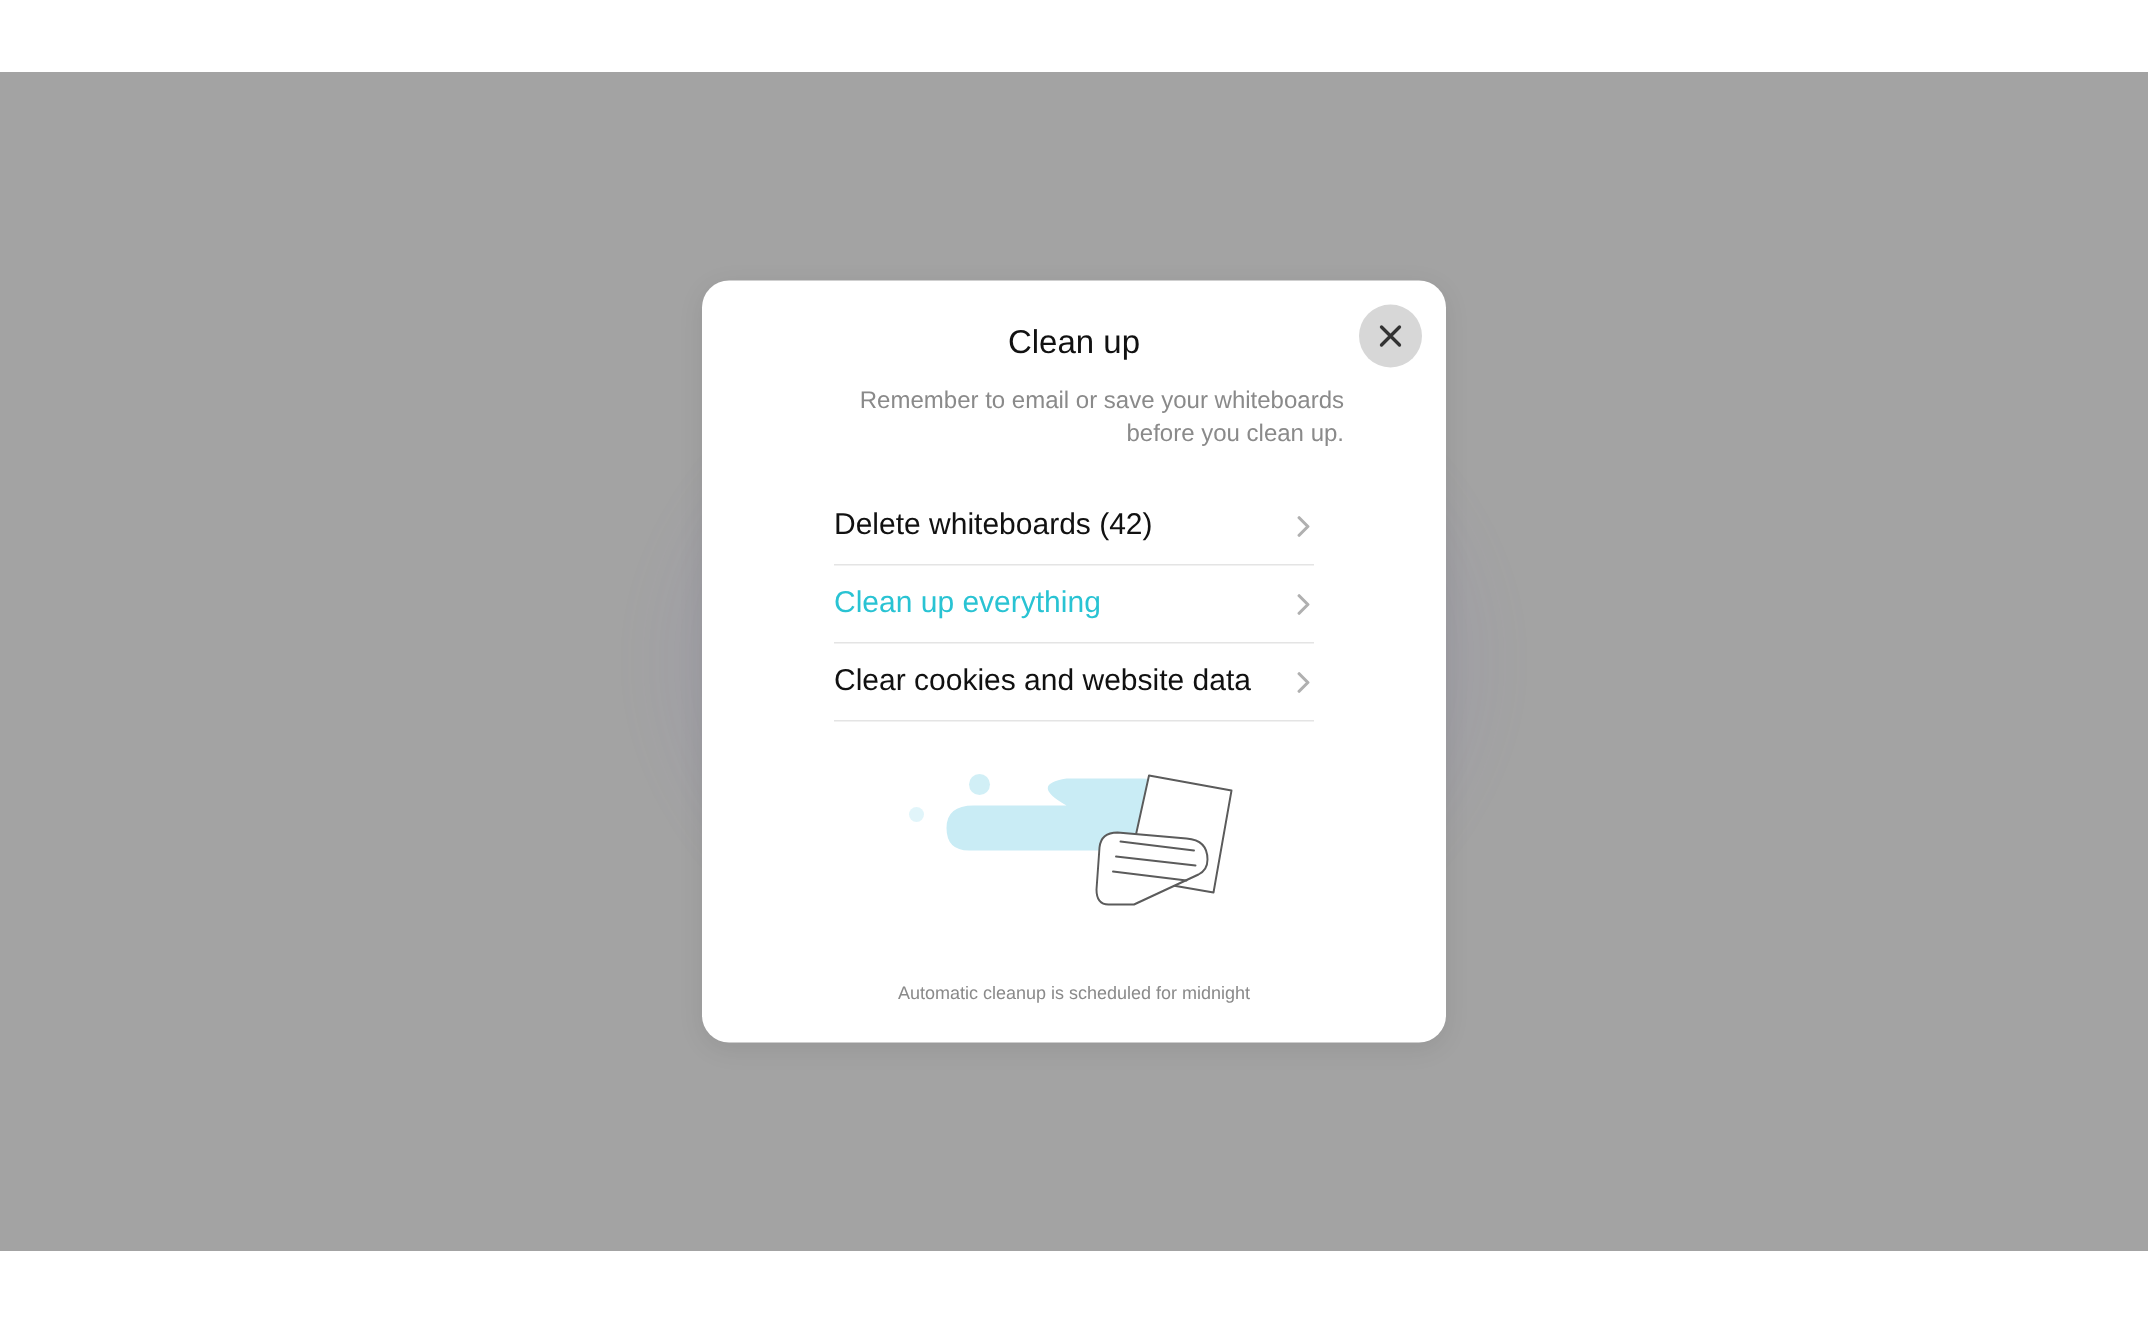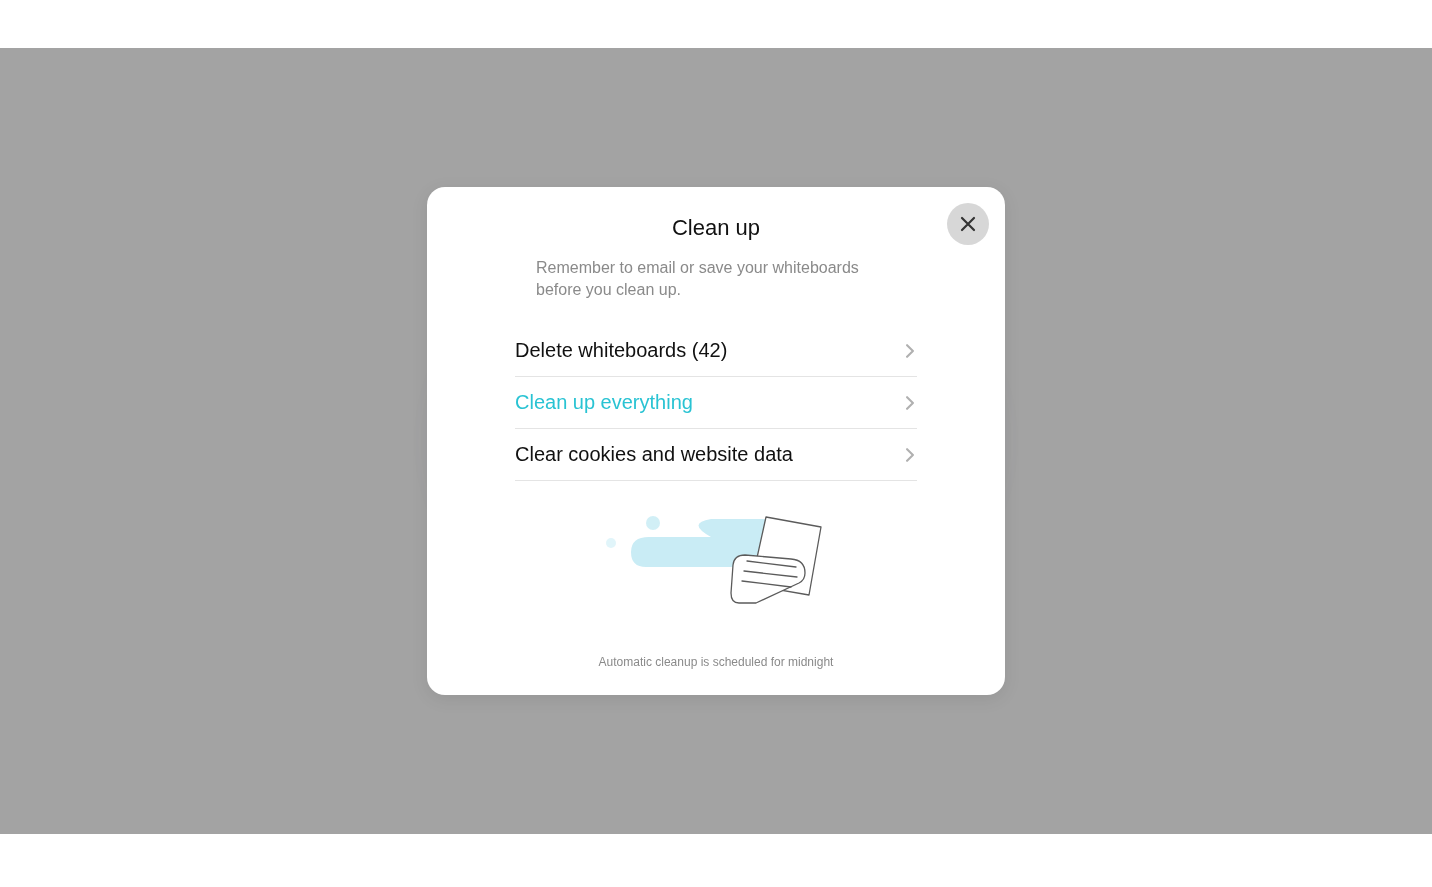--- a/index.html
+++ b/index.html
@@ -28,21 +28,21 @@
     .glow {
       position: absolute;
       width: 650px;
       height: 520px;
       border-radius: 50%;
       background: radial-gradient(ellipse at center, rgba(119,108,200,0.35) 0%, rgba(163,163,163,0) 65%);
       filter: blur(8px);
     }
     .modal {
       position: relative;
-      width: 578px;
+      width: 496px;
       background: #ffffff;
       border-radius: 18px;
       padding: 28px 34px 26px 34px;
       box-shadow: 0 4px 18px rgba(0,0,0,0.08);
     }
     .modal-title {
       text-align: center;
       font-size: 22px;
       font-weight: 500;
       color: #111;
@@ -60,21 +60,21 @@
       display: flex;
       align-items: center;
       justify-content: center;
       cursor: pointer;
     }
     .close-btn svg {
       width: 16px;
       height: 16px;
     }
     .subtitle {
-      text-align: left;
+      text-align: right;
       font-size: 16px;
       color: #8a8a8a;
       line-height: 1.4;
       margin: 0 auto 24px auto;
       max-width: 360px;
     }
     .options {
       padding: 0 54px;
     }
     .option-row {

